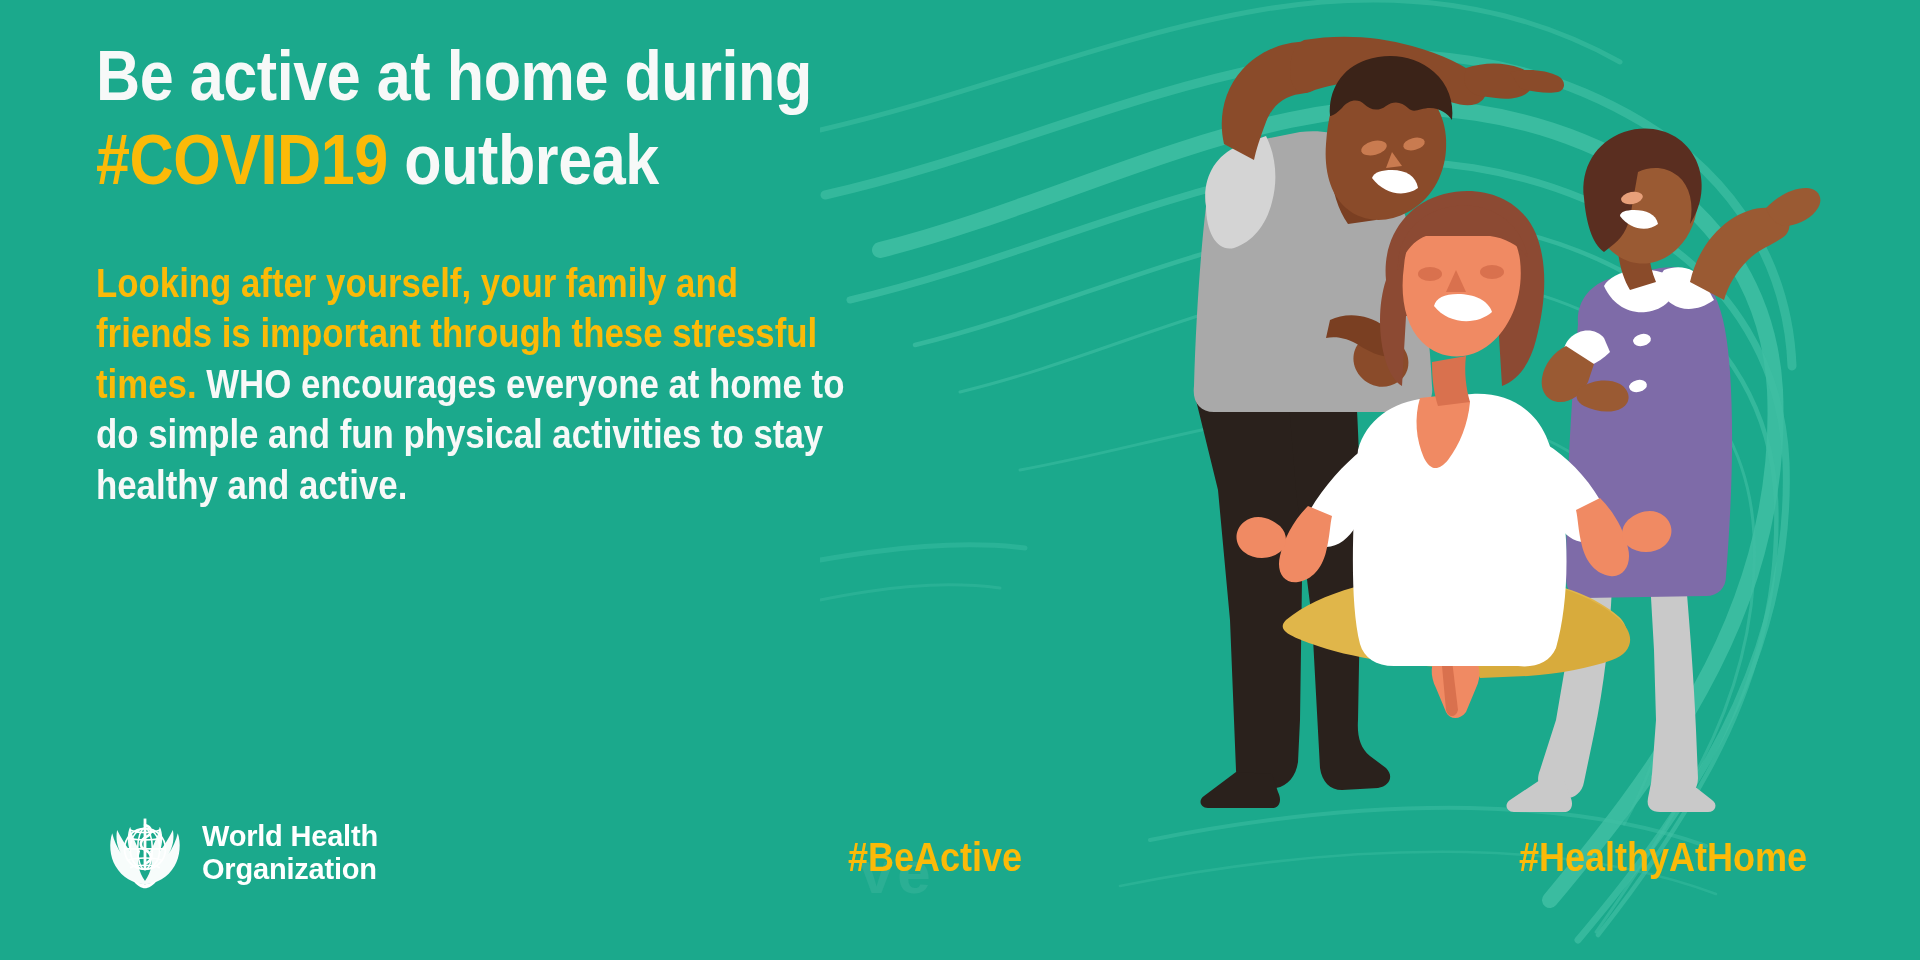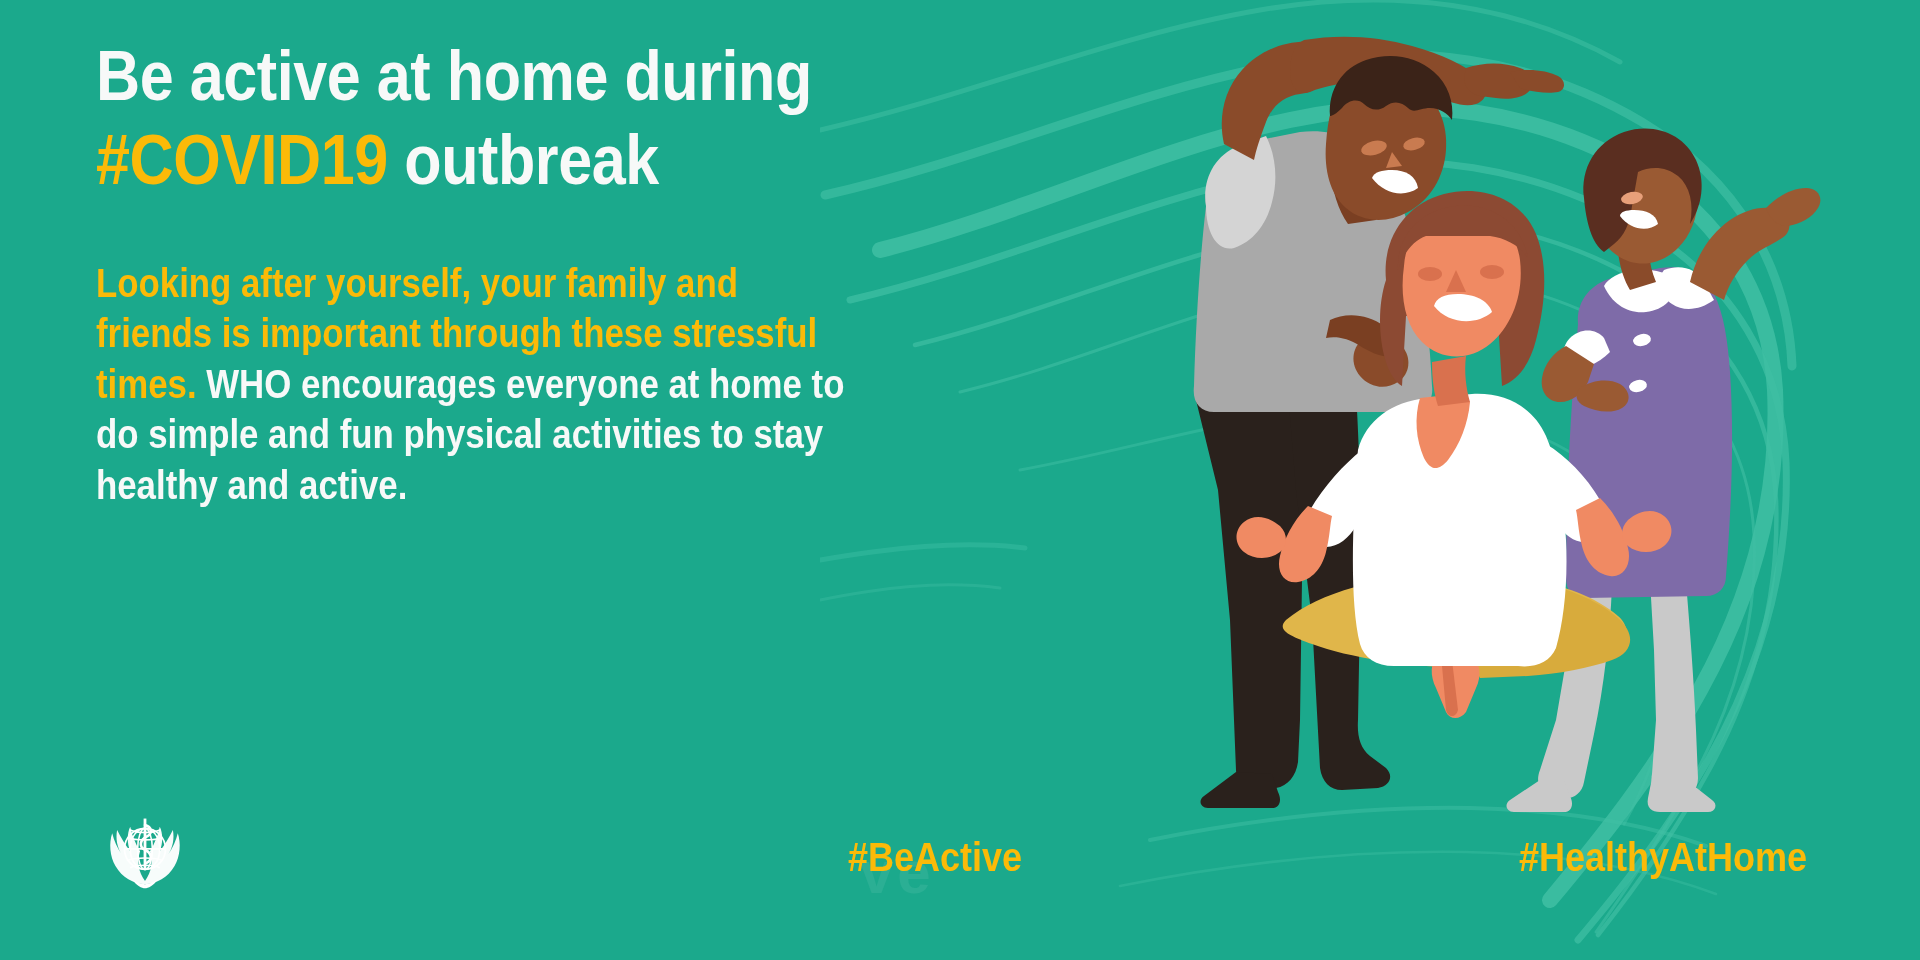--- a/index.html
+++ b/index.html
@@ -340,19 +340,23 @@
 
         <path d="M34,82 C40,86 46,88 50,88 C54,88 60,86 66,82
                  C60,90 54,93 50,93 C46,93 40,90 34,82 Z"></path>
       </g>
 
       <g>
         <rect x="48.3" y="8" width="3.4" height="62" fill="#FFFFFF"></rect>
         <path d="M50,16 C58,18 60,26 52,30 C44,34 42,42 50,46 C58,50 60,58 52,62" fill="none" stroke="#FFFFFF" stroke-width="3.2" stroke-linecap="round"></path>
       </g>
     </svg>
+    <div id="who-wordmark">
+      <div>World Health</div>
+      <div>Organization</div>
+    </div>
   </div>
 
   <div id="ghost-mark">ve</div>
   <div class="hashtag" id="hashtag-beactive">#BeActive</div>
   <div class="hashtag" id="hashtag-healthy">#HealthyAtHome</div>
 
 </div>
 
 </body></html>

